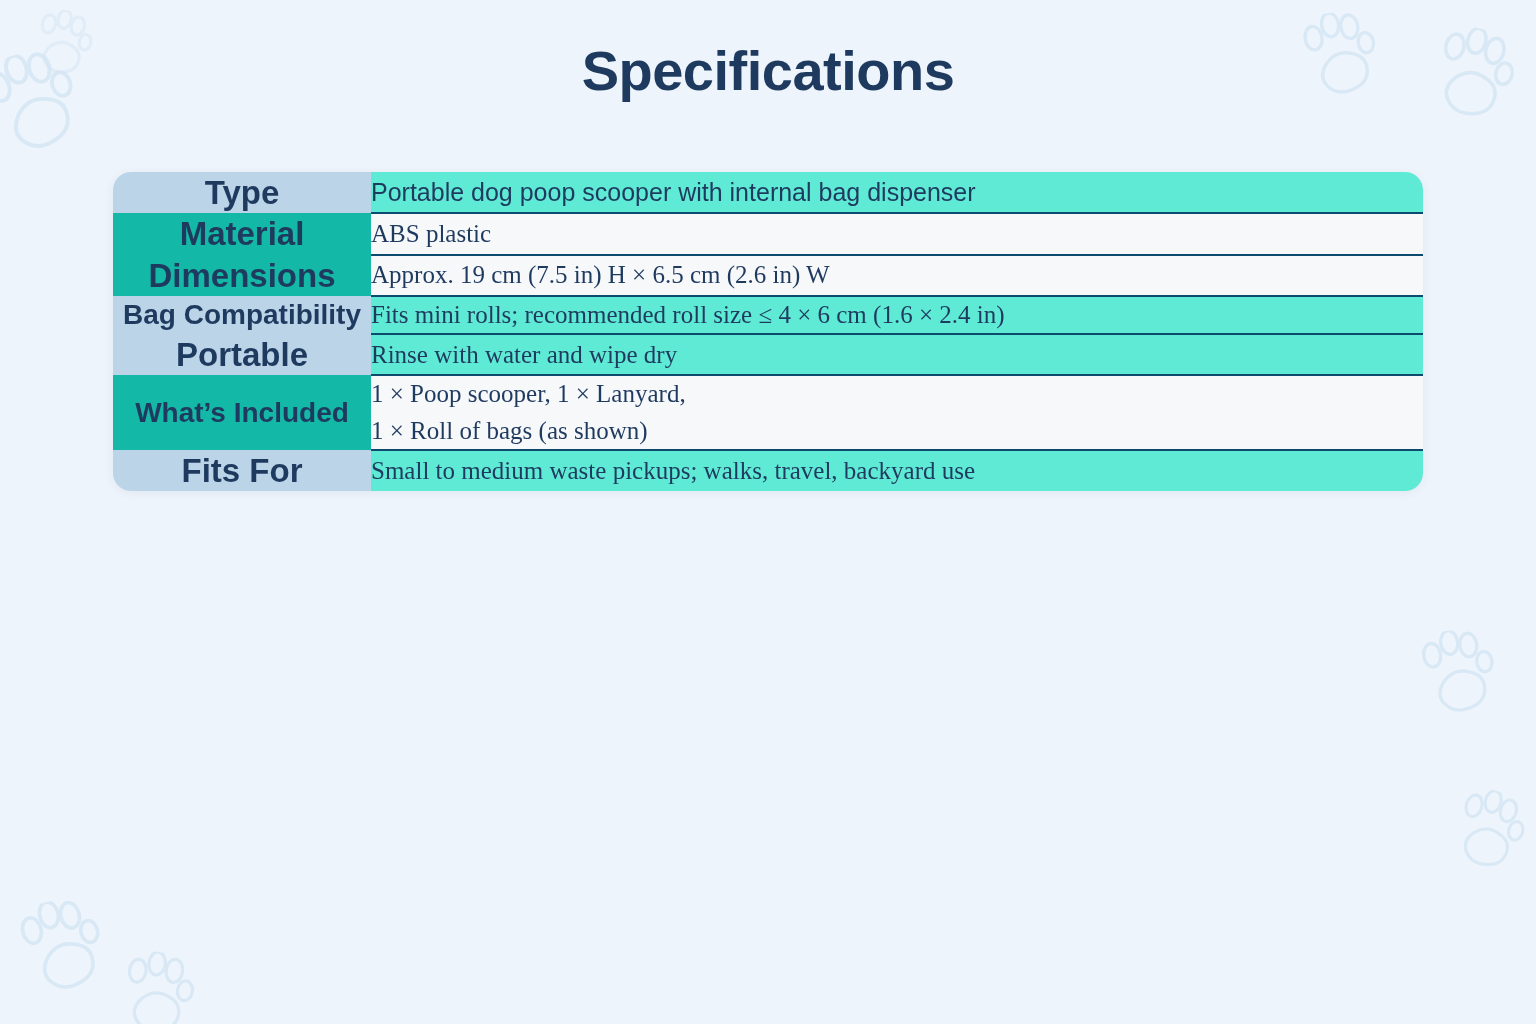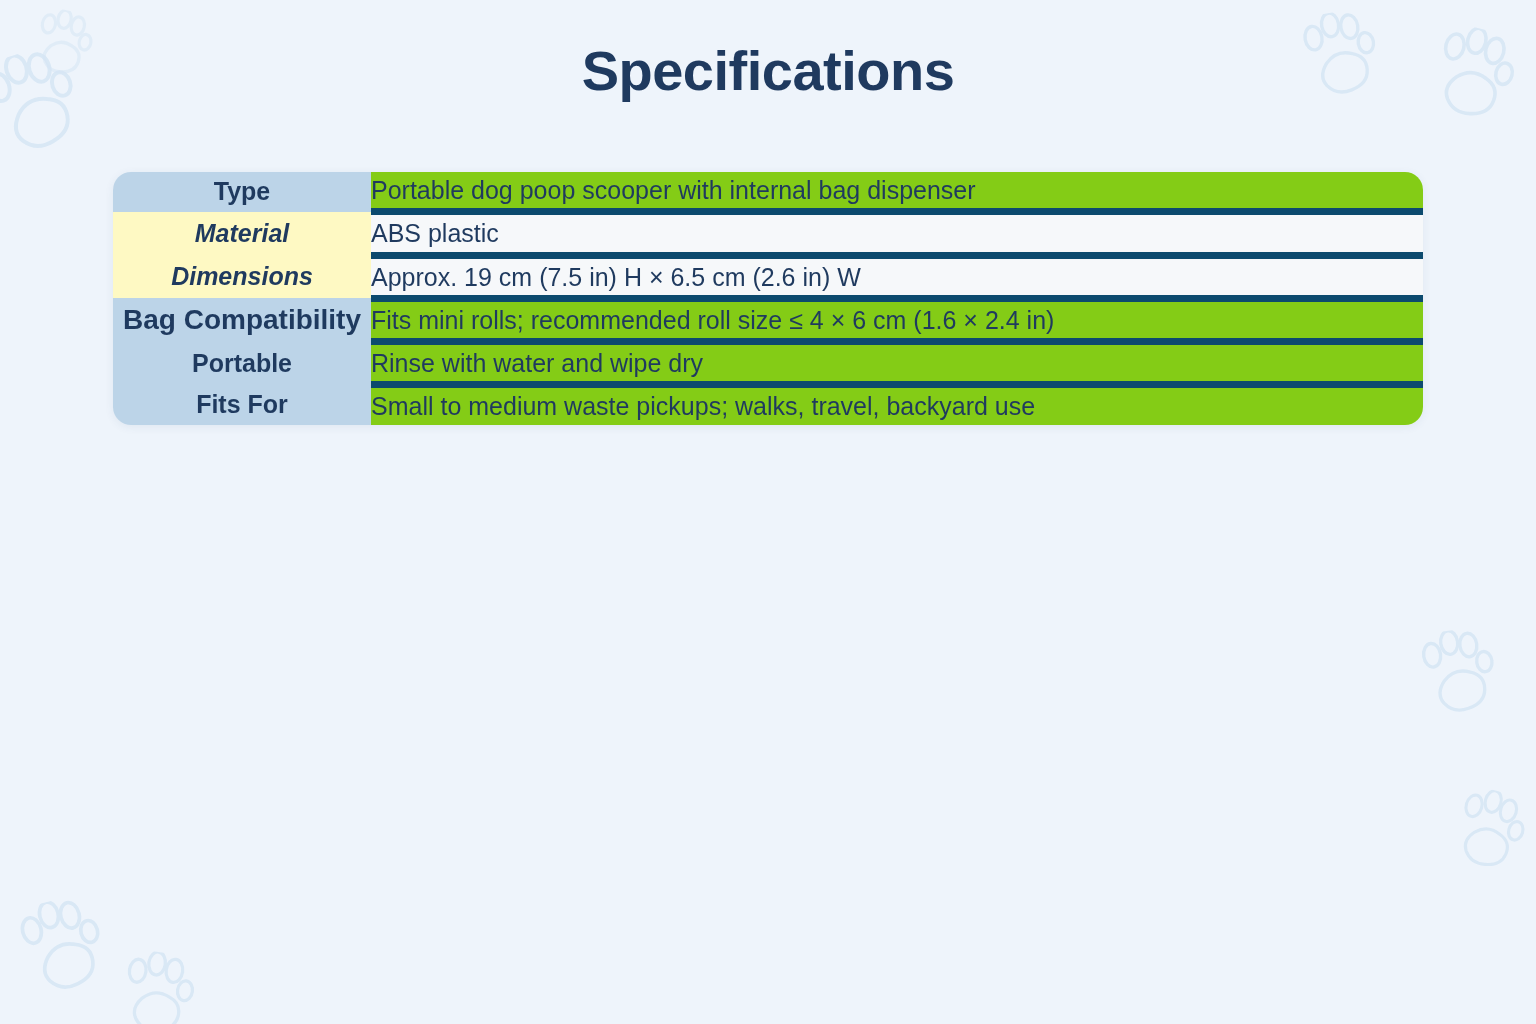--- a/index.html
+++ b/index.html
@@ -68,42 +68,42 @@
   .spec-table td {
     vertical-align: middle;
     padding: 0;
   }
 
   .label-cell {
     width: 258px;
     background: #bdd5e9;
     color: #1f3a5f;
     font-weight: bold;
-    font-size: 25px;
+    font-size: 33px;
     text-align: center;
     padding: 22px 10px;
     line-height: 1.25;
   }
   .label-cell.tight { font-size: 28px; }
 
   .value-cell {
     color: #1f3a5f;
     font-size: 25px;
     padding: 22px 0 22px 30px;
     line-height: 1.45;
     white-space: pre-line;
   }
 
-  tr.odd .value-cell  { background: #84cc16; }
+  tr.odd .value-cell  { background: #5eead4; }
   tr.even .value-cell { background: #f6f8fa; }
 
   tr.odd .label-cell  { background: #bcd4e8; }
-  tr.even .label-cell { background: #fef9c3; font-style: italic; }
-
-  tr + tr .value-cell { border-top: 7px solid #0c4a6e; }
+  tr.even .label-cell { background: #14b8a6; }
+
+  tr + tr .value-cell { border-top: 2px solid #0c4a6e; font-family: Liberation Serif, serif; }
 </style>
 </head>
 <body>
 
 <div class="paw-layer">
   <span class="paw" style="left:-14px; top:52px; transform:rotate(-18deg);">
     <svg width="92" height="104" viewBox="0 0 92 104" fill="none" stroke="currentColor" stroke-width="4">
       <ellipse cx="20" cy="26" rx="10" ry="14"></ellipse>
       <ellipse cx="42" cy="14" rx="10" ry="14"></ellipse>
       <ellipse cx="64" cy="20" rx="10" ry="14"></ellipse>
@@ -196,20 +196,25 @@
           <td class="value-cell">Approx. 19 cm (7.5 in) H × 6.5 cm (2.6 in) W</td>
         </tr>
         <tr class="odd">
           <td class="label-cell tight">Bag Compatibility</td>
           <td class="value-cell">Fits mini rolls; recommended roll size ≤ 4 × 6 cm (1.6 × 2.4 in)</td>
         </tr>
         <tr class="odd">
           <td class="label-cell">Portable</td>
           <td class="value-cell">Rinse with water and wipe dry</td>
         </tr>
+        <tr class="even">
+          <td class="label-cell tight">What’s Included</td>
+          <td class="value-cell">1 × Poop scooper, 1 × Lanyard,
+1 × Roll of bags (as shown)</td>
+        </tr>
         <tr class="odd">
           <td class="label-cell">Fits For</td>
           <td class="value-cell">Small to medium waste pickups; walks, travel, backyard use</td>
         </tr>
       </tbody>
     </table>
   </div>
 
 </div>
 

